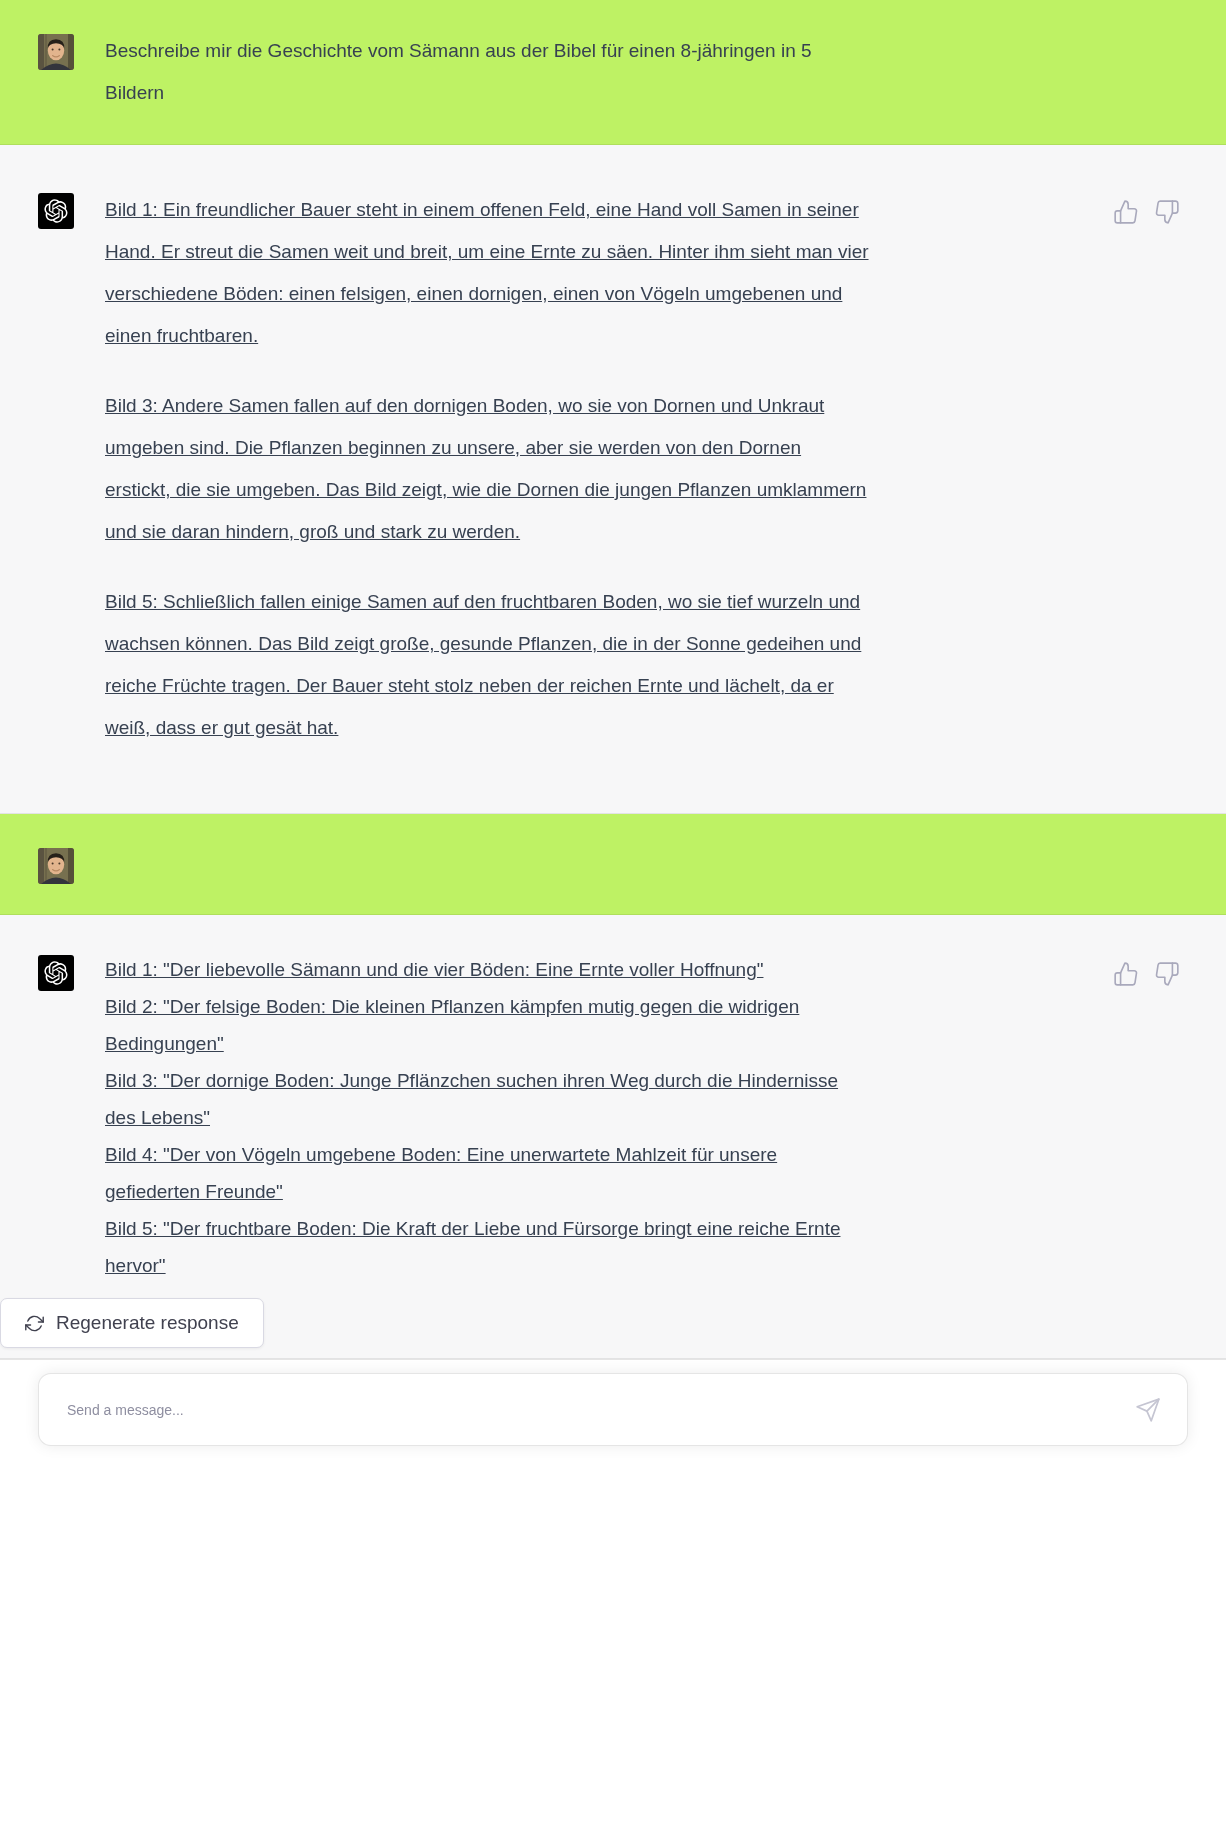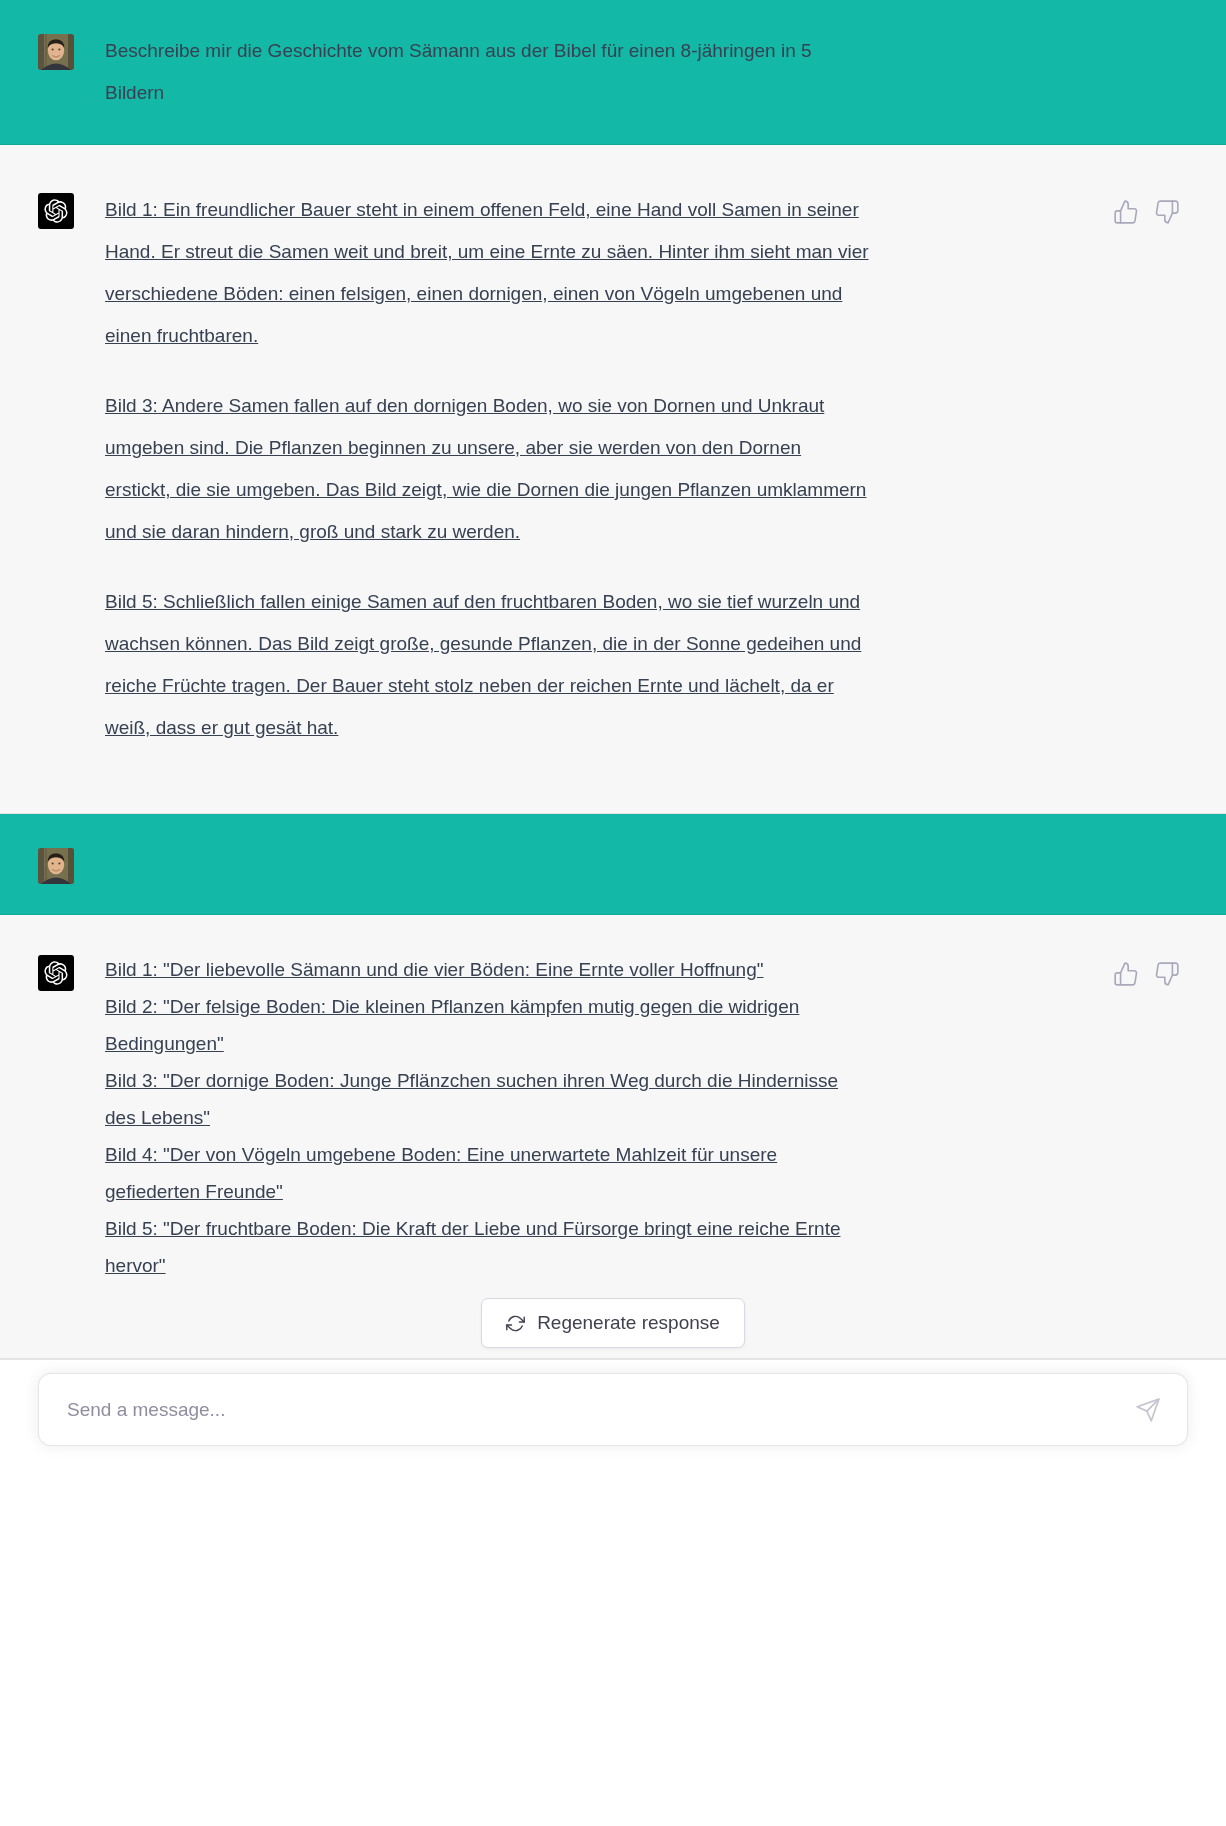--- a/index.html
+++ b/index.html
@@ -3,21 +3,21 @@
 <meta charset="utf-8">
 <style>
   * { box-sizing: border-box; }
   html,body { margin:0; padding:0; }
   body {
     width:1226px;
     background:#ffffff;
     font-family:"Liberation Sans", sans-serif;
     color:#374151;
   }
-  .msg-group { border-bottom:1px solid rgba(0,0,0,0.08); background:#14b8a6; }
+  .msg-group { border-bottom:1px solid rgba(0,0,0,0.08); background:#bef264; }
   .msg-group.assistant { background:#f7f7f8; }
   .msg-inner {
     display:flex;
     align-items:flex-start;
     gap:31px;
     padding:30px 46px 30px 38px;
   }
   .msg-group.assistant .msg-inner { padding-top:44px; padding-bottom:64px;text-decoration:underline; }
   .msg-group.assistant.compact .msg-inner { padding-top:36px; padding-bottom:6px; }
   .avatar {
@@ -37,21 +37,21 @@
   .msg-actions {
     margin-left:auto;
     display:flex; gap:15px;
     margin-top:10px;
     color:#a9a9bc;
   }
   .icon-btn {
     background:none; border:0; padding:0; cursor:pointer;
     color:#a9a9bc; line-height:0;
   }
-  .regen-row { display:flex; justify-content:center; padding:8px 0 10px 0; }
+  .regen-row { display:flex; justify-content:flex-start; padding:8px 0 10px 0; }
   .regen-btn {
     display:flex; align-items:center; gap:12px;
     background:#ffffff;
     border:1px solid #d9d9e3;
     border-radius:7px;
     padding:13px 24px;
     font-size:19px;
     font-family:inherit;
     color:#40414f;
     box-shadow:0 1px 3px rgba(0,0,0,0.06);
@@ -68,21 +68,21 @@
     width:1150px; height:73px;
     background:#ffffff;
     border:1px solid rgba(0,0,0,0.10);
     border-radius:13px;
     box-shadow:0 0 15px rgba(0,0,0,0.08);
     display:flex; align-items:center;
     padding:0 20px 0 26px;
   }
   .input-box input {
     flex:1; border:0; outline:none;
-    font-size:19px; font-family:inherit; color:#b91c1c;
+    font-size:14px; font-family:inherit; color:#b91c1c;
     background:transparent;
   }
   .input-box input::placeholder { color:#8e8ea0; }
   .send-btn {
     background:none; border:0; padding:6px; cursor:pointer;
     color:#c5c5d2; line-height:0;
   }
 </style>
 </head>
 <body>

